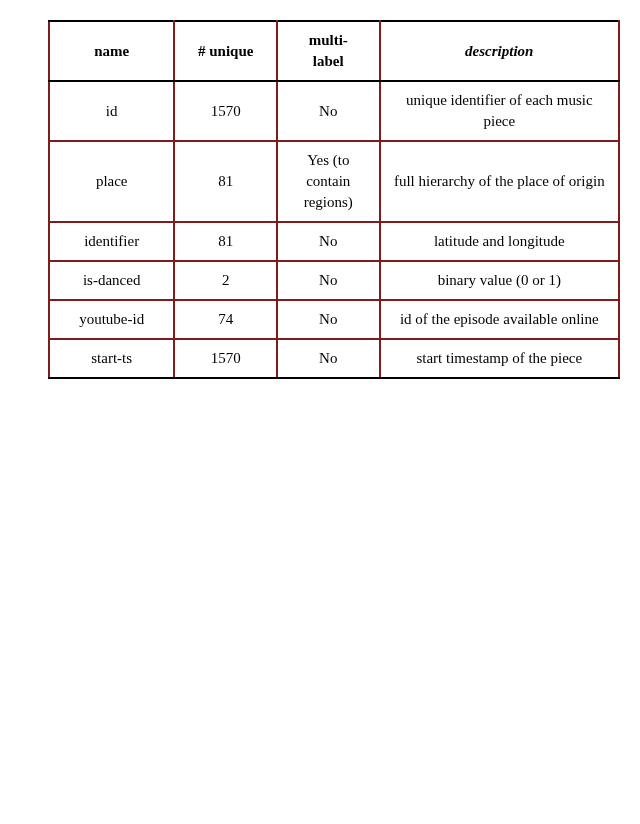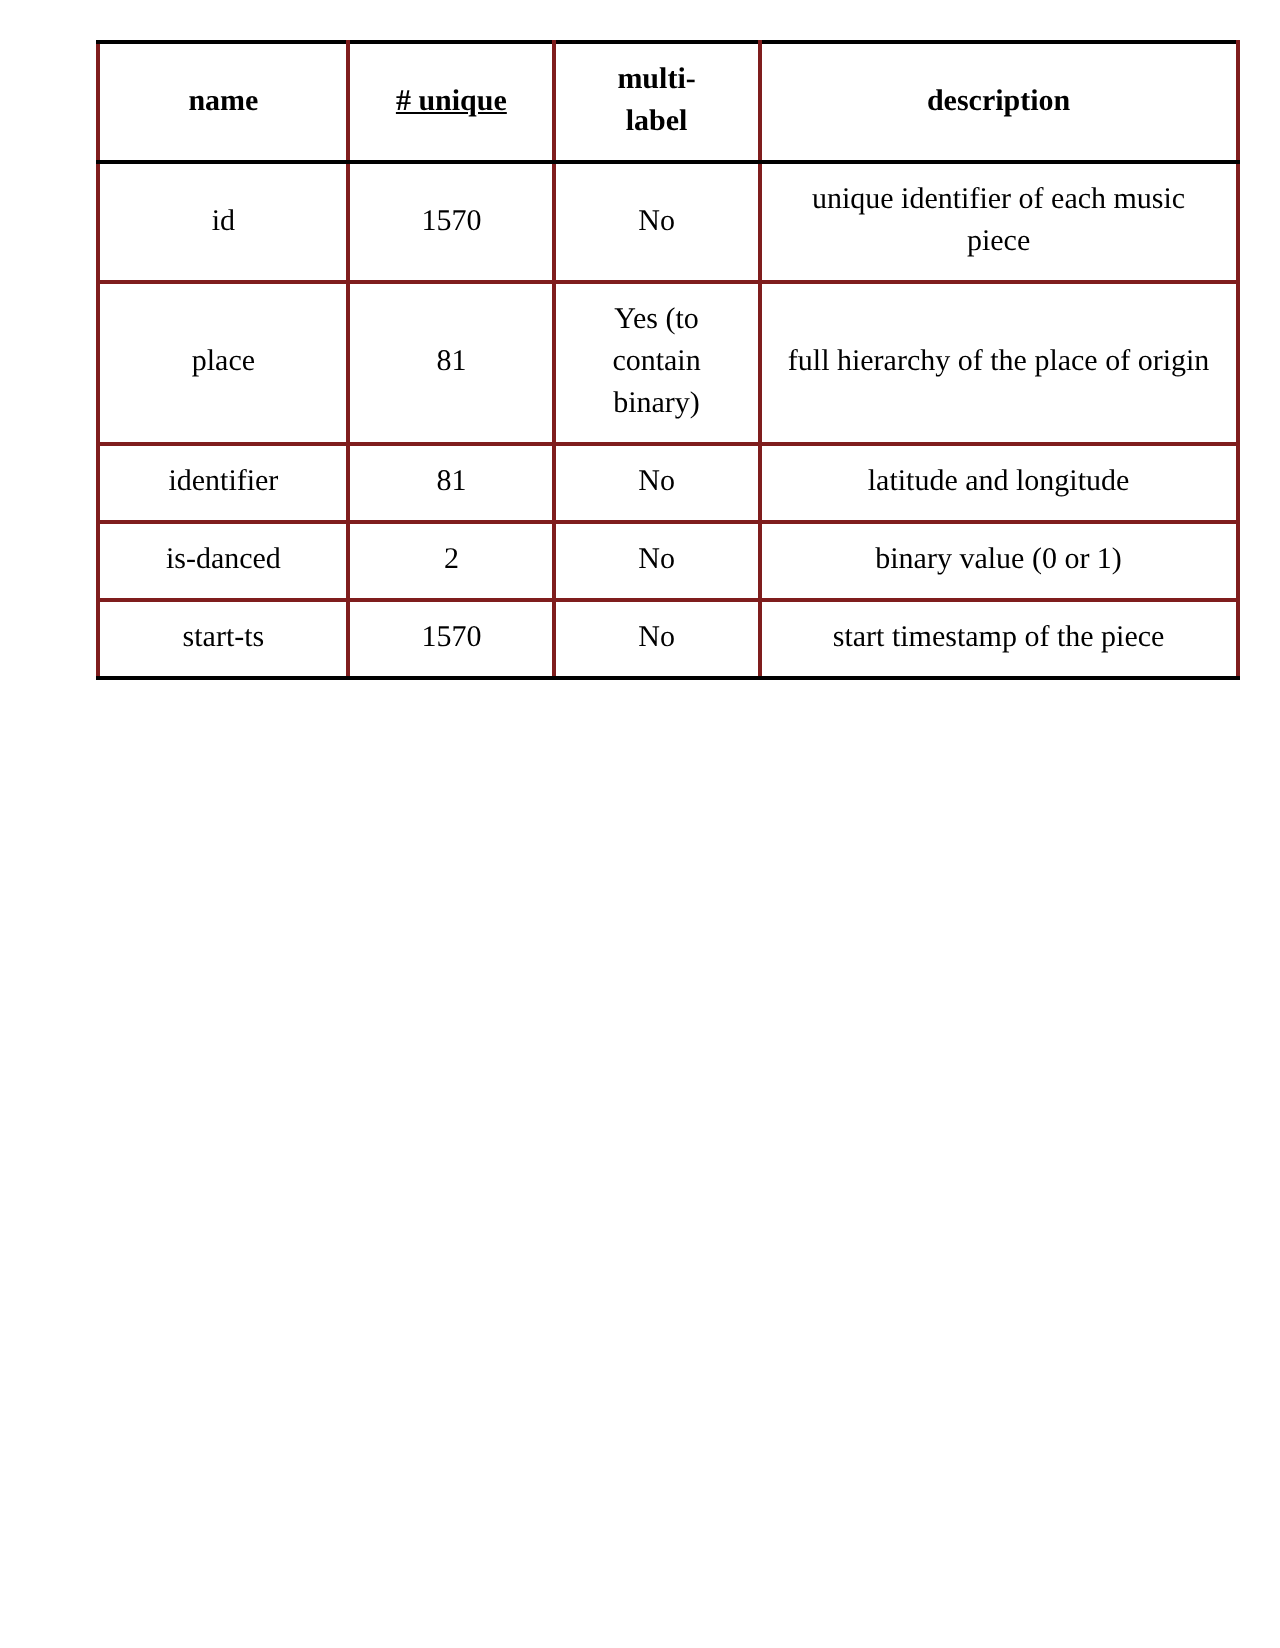--- a/index.html
+++ b/index.html
@@ -47,23 +47,23 @@
 
     tbody tr td {
       font-weight: normal;
     }
 
     tbody tr:last-child td {
       border-bottom: 2px solid #000;
     }
 
     .col-name { width: 22%; }
-    .col-unique { width: 18%; text-decoration: underline; }
+    .col-unique { width: 18%; }
     .col-multilabel { width: 18%; }
-    .col-description { width: 42%; }
+    .col-description { width: 42%; font-style: italic; }
   </style>
 </head>
 <body>
 
 <div class="table-wrapper">
   <table>
     <thead>
       <tr>
         <th class="col-name">name</th>
         <th class="col-unique"># unique</th>
@@ -74,36 +74,42 @@
     <tbody id="table-body">
     <tr>
           <td>id</td>
           <td>1570</td>
           <td>No</td>
           <td>unique identifier of each music piece</td>
         </tr>
         <tr>
           <td>place</td>
           <td>81</td>
-          <td>Yes (to contain binary)</td>
+          <td>Yes (to contain regions)</td>
           <td>full hierarchy of the place of origin</td>
         </tr>
         <tr>
           <td>identifier</td>
           <td>81</td>
           <td>No</td>
           <td>latitude and longitude</td>
         </tr>
         <tr>
           <td>is-danced</td>
           <td>2</td>
           <td>No</td>
           <td>binary value (0 or 1)</td>
         </tr>
         <tr>
+          <td>youtube-id</td>
+          <td>74</td>
+          <td>No</td>
+          <td>id of the episode available online</td>
+        </tr>
+        <tr>
           <td>start-ts</td>
           <td>1570</td>
           <td>No</td>
           <td>start timestamp of the piece</td>
         </tr>
       </tbody>
   </table>
 </div>
 
 </body></html>

